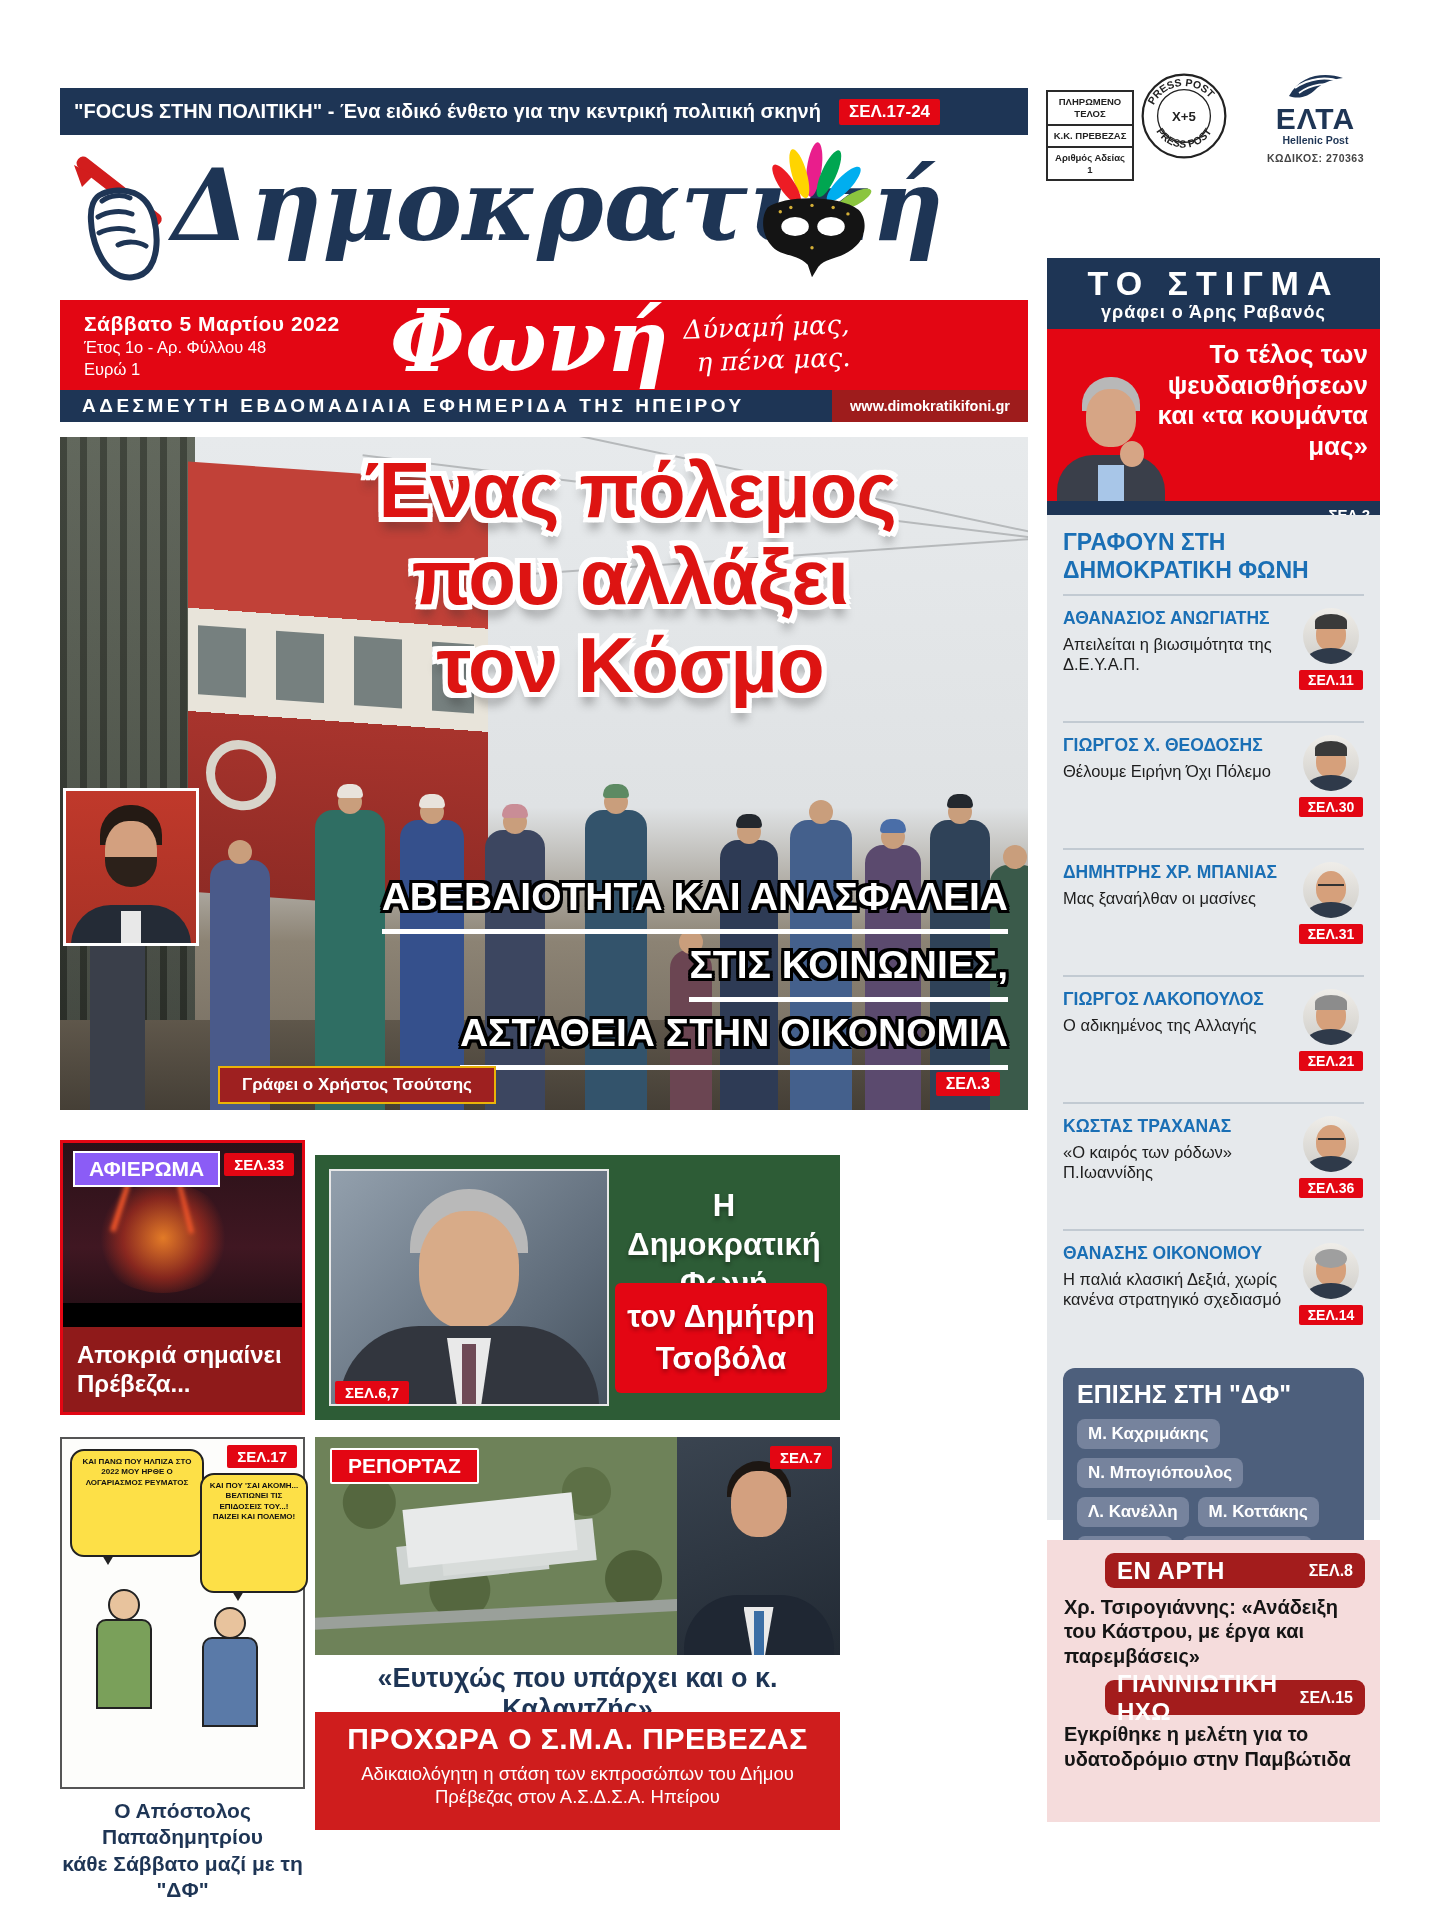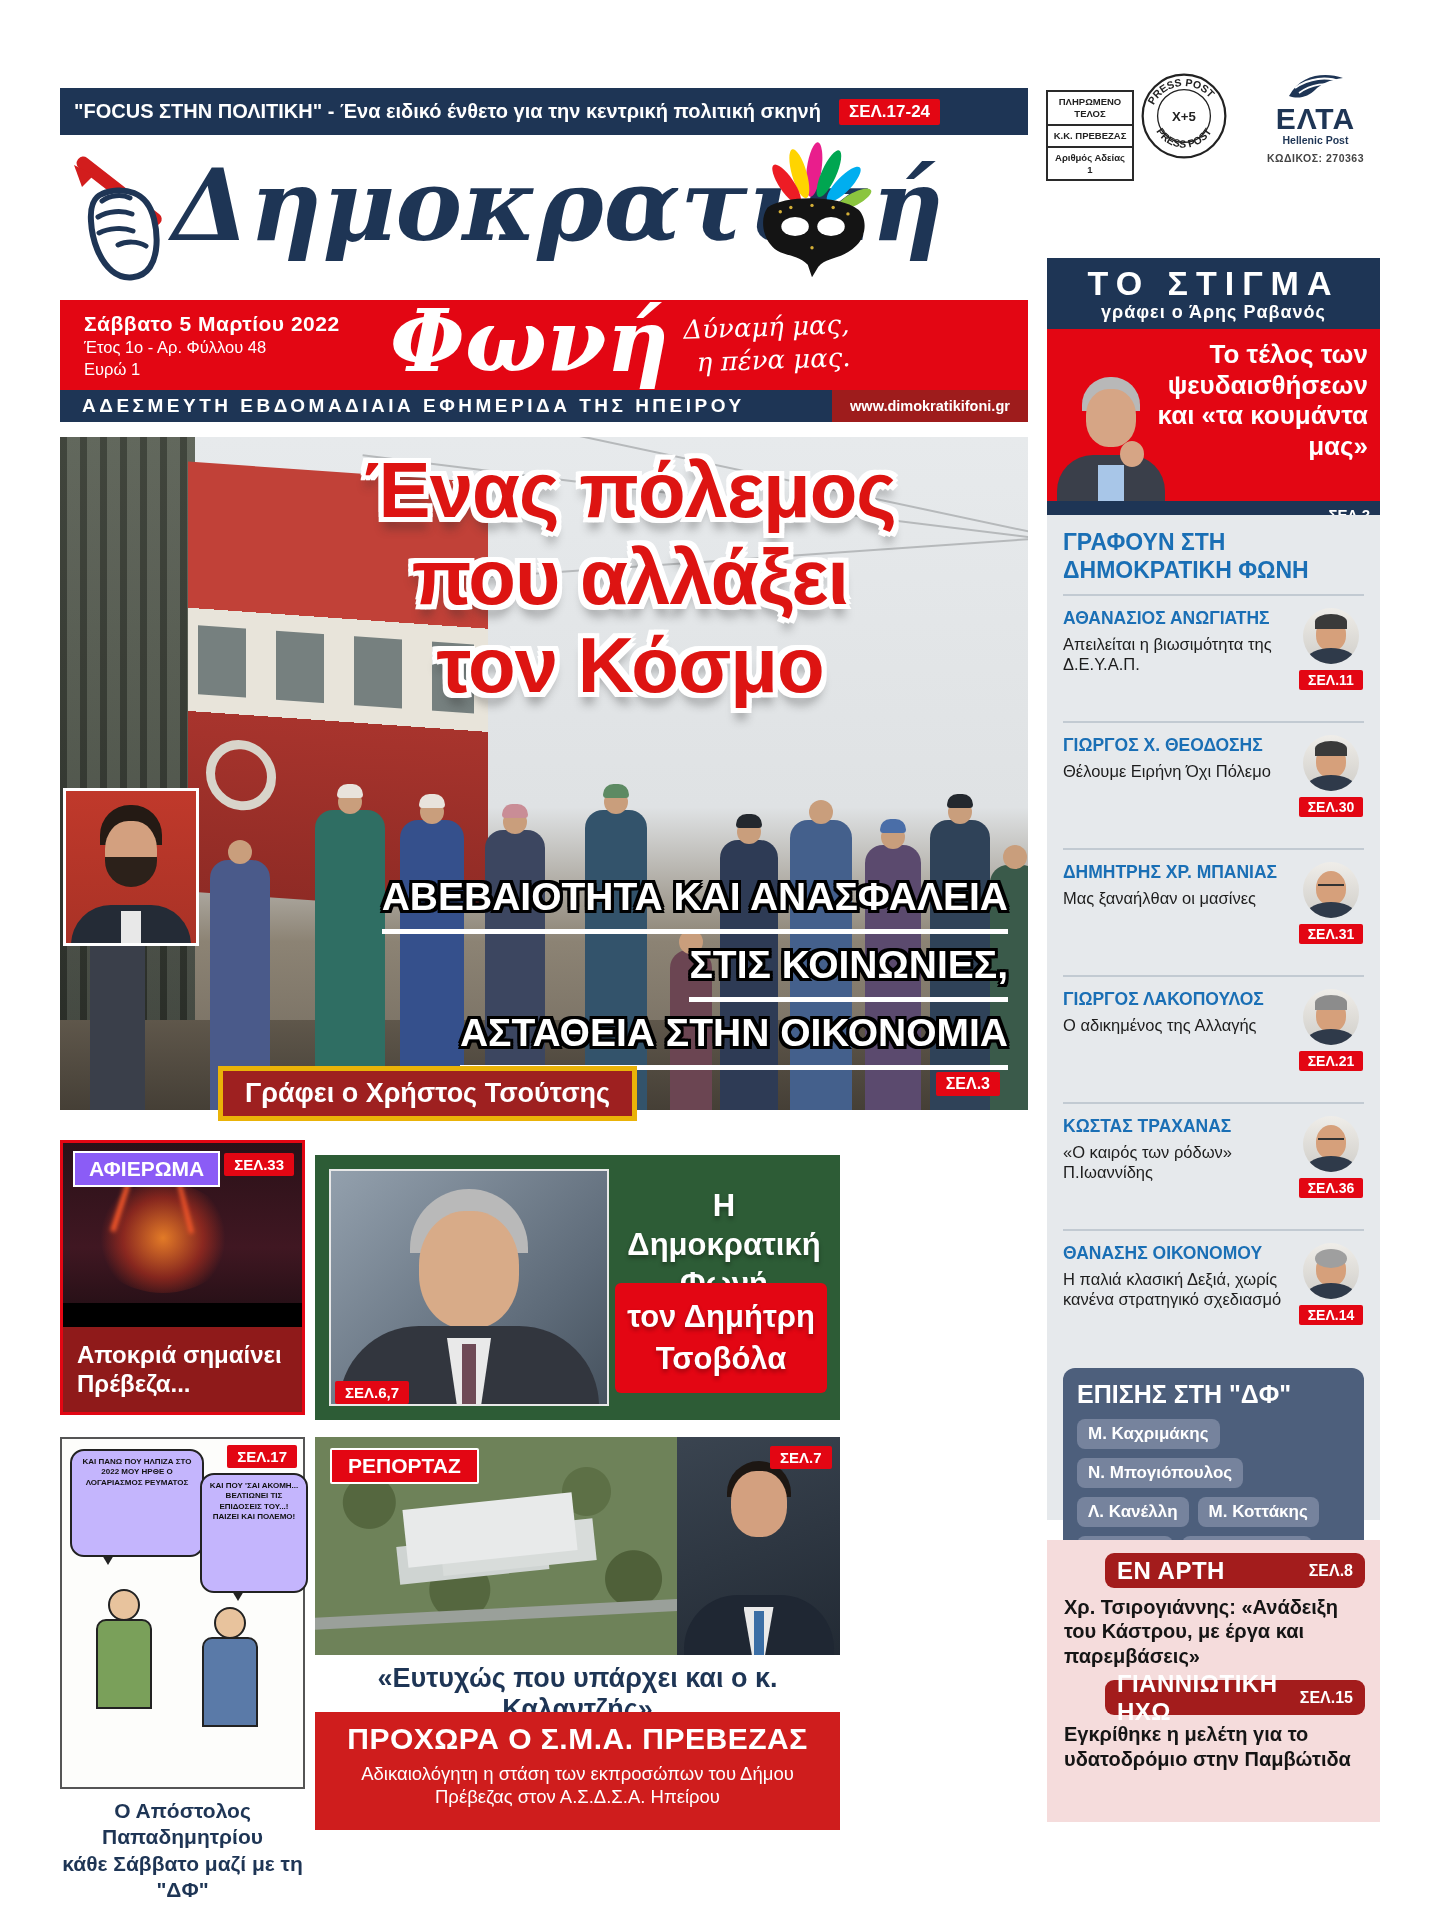--- a/index.html
+++ b/index.html
@@ -59,21 +59,21 @@
   .p.hat-blue::after{background:#4a6ea8;}
   .p.hat-dark::after{background:#23282e;}
 
   .main-headline{left:300px;top:10px;width:540px;text-align:center;position:absolute;}
   .main-headline div{font-size:78px;font-weight:800;color:#dd1412;line-height:1.12;letter-spacing:-1px;
     text-shadow:5px 5px 0 #fff,-5px 5px 0 #fff,5px -5px 0 #fff,-5px -5px 0 #fff,5px 0 0 #fff,-5px 0 0 #fff,0 5px 0 #fff,0 -5px 0 #fff,0 12px 10px rgba(40,40,40,.35);}
   .subheads{position:absolute;right:20px;top:438px;width:640px;text-align:right;}
   .subheads span{display:inline-block;font-size:39px;font-weight:800;color:#fff;line-height:1.15;margin-bottom:9px;border-bottom:5px solid #fff;padding-bottom:9px;
     text-shadow:3px 3px 0 #000,-3px 3px 0 #000,3px -3px 0 #000,-3px -3px 0 #000,3px 0 0 #000,-3px 0 0 #000,0 3px 0 #000,0 -3px 0 #000;}
   .sel3{position:absolute;right:28px;bottom:14px;font-size:16px;}
-  .byline-box{left:218px;top:1066px;background:#9e2020;border:5px solid #eab308;color:#fff;font-weight:bold;font-size:27px;padding:7px 22px;white-space:nowrap;}
+  .byline-box{left:218px;top:1066px;background:#9e2020;border:2px solid #eab308;color:#fff;font-weight:bold;font-size:17px;padding:7px 22px;white-space:nowrap;}
   .portrait-tsoutsis{left:63px;top:788px;width:130px;height:152px;background:linear-gradient(180deg,#c0392b,#a93226);border:3px solid #fff;overflow:hidden;}
   .portrait-tsoutsis .hair{position:absolute;left:50%;top:14px;transform:translateX(-50%);width:62px;height:40px;border-radius:30px 30px 0 0;background:#241a14;}
   .portrait-tsoutsis .face{position:absolute;left:50%;top:30px;transform:translateX(-50%);width:52px;height:62px;border-radius:45%;background:#d3a07f;}
   .portrait-tsoutsis .beard{position:absolute;left:50%;top:66px;transform:translateX(-50%);width:52px;height:30px;border-radius:0 0 26px 26px;background:#2c211a;}
   .portrait-tsoutsis .suit{position:absolute;left:50%;bottom:-8px;transform:translateX(-50%);width:120px;height:46px;border-radius:40px 40px 0 0;background:#242b36;}
   .portrait-tsoutsis .shirt{position:absolute;left:50%;bottom:0;transform:translateX(-50%);width:20px;height:32px;background:#e8e8e8;}
 
   
   .stigma{left:1047px;top:258px;width:333px;height:247px;}
   .stigma .head{background:#1e3555;color:#fff;text-align:center;padding:8px 0 6px;}
@@ -133,21 +133,21 @@
   .ts-photo .suit{position:absolute;left:50%;bottom:-14px;transform:translateX(-50%);width:260px;height:92px;border-radius:80px 80px 0 0;background:#32363e;}
   .ts-photo .shirt{position:absolute;left:50%;bottom:0;transform:translateX(-50%);width:44px;height:66px;background:#e9e9e9;clip-path:polygon(0 0,100% 0,78% 100%,22% 100%);}
   .ts-photo .tie{position:absolute;left:50%;bottom:0;transform:translateX(-50%);width:14px;height:60px;background:#6e4a56;}
   .gp-sel{position:absolute;left:20px;bottom:16px;font-size:15px;}
   .gp-t1{position:absolute;left:300px;top:32px;width:218px;text-align:center;color:#fff;font-weight:800;font-size:31px;line-height:1.25;text-shadow:0 3px 4px rgba(0,0,0,.35);}
   .gp-redbox{position:absolute;left:300px;top:128px;width:212px;height:110px;background:#e30613;border-radius:6px;color:#fff;font-weight:800;font-size:31px;line-height:1.35;display:flex;flex-direction:column;align-items:center;justify-content:center;text-shadow:0 3px 4px rgba(0,0,0,.3);}
 
   
   .cartoon{left:60px;top:1437px;width:245px;height:352px;background:#fdfdfb;border:2px solid #555;box-sizing:border-box;}
   .ct-sel{position:absolute;right:6px;top:6px;font-size:15px;}
-  .bubble{position:absolute;background:#c4b5fd;border:2px solid #222;border-radius:14px;font-size:8px;font-weight:bold;color:#111;padding:6px;line-height:1.3;text-align:center;}
+  .bubble{position:absolute;background:#fde047;border:2px solid #222;border-radius:14px;font-size:8px;font-weight:bold;color:#111;padding:6px;line-height:1.3;text-align:center;}
   .b1{left:8px;top:10px;width:118px;height:92px;}
   .b2{left:138px;top:34px;width:92px;height:104px;}
   .bubble::after{content:"";position:absolute;bottom:-10px;left:30px;width:0;height:0;border-left:6px solid transparent;border-right:6px solid transparent;border-top:10px solid #222;}
   .fig{position:absolute;}
   .fig .fhead{width:28px;height:28px;border-radius:50%;background:#e8c39d;border:2px solid #222;margin:0 auto;}
   .fig .fbody{width:52px;height:86px;border-radius:10px 10px 0 0;border:2px solid #222;margin-top:-2px;}
   .fg1{left:34px;top:150px;}
   .fg1 .fbody{background:#7aa05a;}
   .fg2{left:140px;top:168px;}
   .fg2 .fbody{background:#5a7aa8;}

